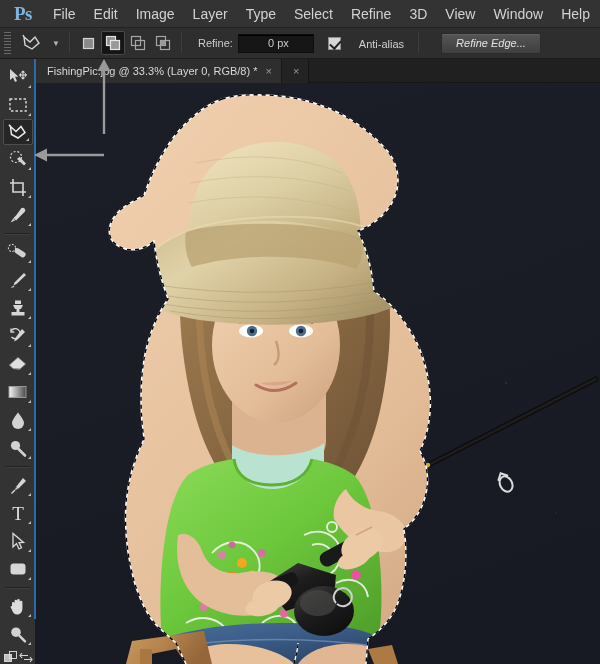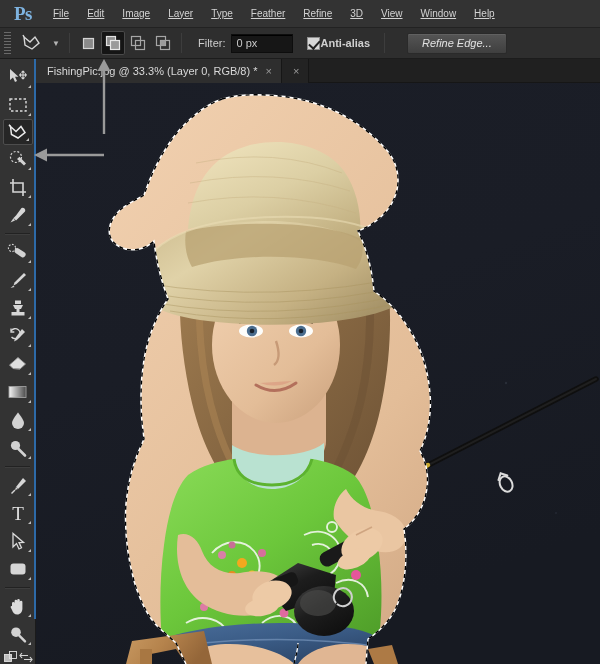--- a/index.html
+++ b/index.html
@@ -22,23 +22,22 @@
   .ps-logo {
     width:44px; height:28px;
     display:flex; align-items:center; justify-content:center;
     font-family:"Liberation Serif", serif;
     font-weight:bold; font-size:19px;
     color:#7eb3e0; letter-spacing:-0.5px;
     padding-left:2px;
   }
   .menu-item {
     padding:0 9px; height:28px; line-height:28px;
-    font-size:10px; color:#d2d2d2; white-space:nowrap;
+    font-size:14px; color:#d2d2d2; white-space:nowrap;
     cursor:default;
-    text-decoration:underline;
   }
 
   
   .optionsbar {
     position:absolute; left:0; top:28px; width:600px; height:31px;
     background:#2e2e2e;
     border-bottom:1px solid #1c1c1c;
     display:flex; align-items:center;
   }
   .grip {
@@ -59,25 +58,25 @@
 
   .selmodes { display:flex; align-items:center; gap:1px; }
   .selmode {
     width:24px; height:24px; display:flex; align-items:center; justify-content:center;
     border-radius:2px; background:transparent;
   }
   .selmode.active { background:#151515; box-shadow:inset 0 0 0 1px #4a4a4a; }
 
   .opt-label { font-size:11px; color:#cdcdcd; margin-left:10px; margin-right:5px; }
   .feather-input {
-    width:62px; height:19px; background:#161616;
+    width:76px; height:19px; background:#161616;
     border:1px solid #0d0d0d; box-shadow:inset 0 1px 0 #000;
-    color:#c9c9c9; font-size:11px; line-height:17px; padding-left:5px;
-  }
-  .aa-wrap { display:flex; align-items:flex-start; margin-left:14px; gap:1px;font-weight:bold; }
+    color:#c9c9c9; font-size:11px; line-height:17px; padding-left:5px;text-align:center;
+  }
+  .aa-wrap { display:flex; align-items:flex-end; margin-left:14px; gap:18px; }
   .checkbox {
     width:13px; height:13px; background:#d7d7d7; border:1px solid #8e8e8e;
     position:relative;
   }
   .checkbox::after {
     content:""; position:absolute; left:3px; top:0px;
     width:5px; height:9px; border:solid #222; border-width:0 2px 2px 0;
     transform:rotate(42deg);
   }
   .aa-label { font-size:11px; color:#cfcfcf; }
@@ -149,21 +148,21 @@
 
 <div id="app">
 
   <div class="menubar">
     <div class="ps-logo">Ps</div>
     <div class="menu-item">File</div>
     <div class="menu-item">Edit</div>
     <div class="menu-item">Image</div>
     <div class="menu-item">Layer</div>
     <div class="menu-item">Type</div>
-    <div class="menu-item">Feather</div>
+    <div class="menu-item">Select</div>
     <div class="menu-item">Refine</div>
     <div class="menu-item">3D</div>
     <div class="menu-item">View</div>
     <div class="menu-item">Window</div>
     <div class="menu-item">Help</div>
   </div>
 
   <div class="optionsbar">
     <div class="grip">
       <i></i>
@@ -208,21 +207,21 @@
         <svg width="16" height="16" viewBox="0 0 16 16">
           <rect x="1.5" y="1.5" width="9" height="9" fill="none" stroke="#a6a6a6" stroke-width="1.2"></rect>
           <rect x="5.5" y="5.5" width="9" height="9" fill="none" stroke="#a6a6a6" stroke-width="1.2"></rect>
           <rect x="5.5" y="5.5" width="5" height="5" fill="#9a9a9a"></rect>
         </svg>
       </div>
     </div>
 
     <div class="vsep"></div>
 
-    <div class="opt-label">Filter:</div>
+    <div class="opt-label">Refine:</div>
     <input class="feather-input" type="text" value="0 px" style="">
 
     <div class="aa-wrap">
       <div class="checkbox"></div>
       <div class="aa-label">Anti-alias</div>
     </div>
 
     <div class="vsep" style="margin-left:14px;"></div>
 
     <button class="refine-btn">Refine Edge...</button>

